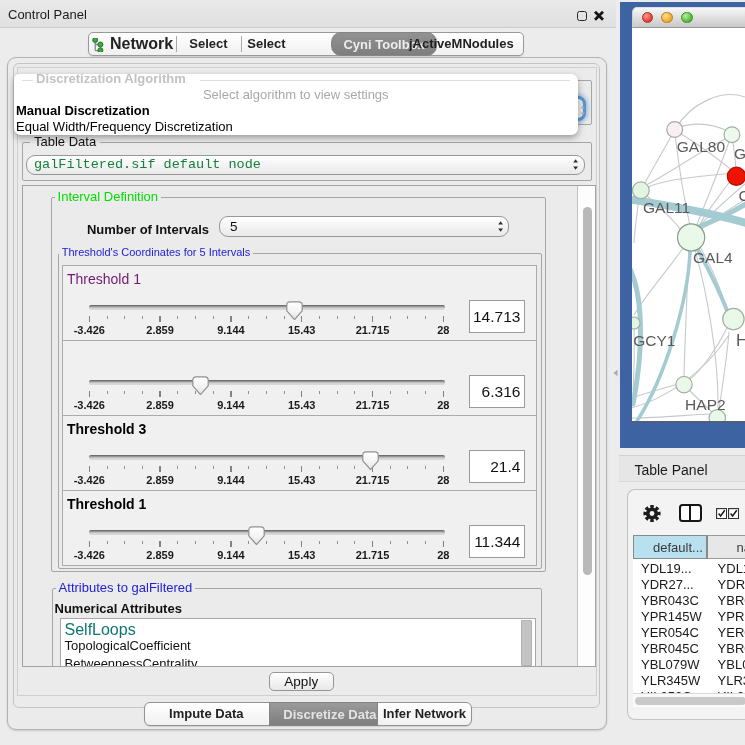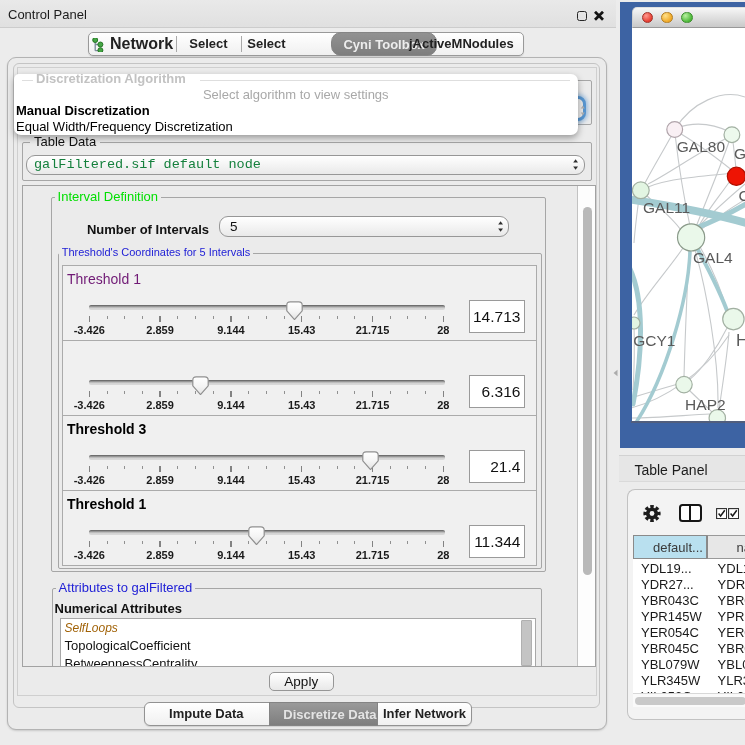--- a/index.html
+++ b/index.html
@@ -224,21 +224,21 @@
         </linearGradient>
       </defs>
       <path d="M4.2 0.8 h8.6 q3.4 0 3.4 3.4 v5.6 L8.5 18.6 L0.8 9.8 v-5.6 q0-3.4 3.4-3.4 z" fill="url(#thg3)" stroke="#8f8f8f" stroke-width="1.2"></path>
     </svg>
 <div style="position:absolute;left:447.4px;top:339px;width:55.6px;height:33px;background:#fff;border:1px solid #9a9a9a;"></div>
 <div style="position:absolute;left:447.4px;top:339px;width:51px;height:33px;font-size:15.5px;color:#111;text-align:right;line-height:33px;">11.344</div>
 <div style="position:absolute;left:29.5px;top:402px;width:490.5px;height:100px;border:1px solid #a6a6a6;border-radius:2px;"></div>
 <div style="position:absolute;left:33.6px;top:394.5px;height:14px;font-size:13px;color:#2121d6;background:#ebebeb;padding:0 3px;white-space:nowrap;line-height:14px;">Attributes to galFiltered</div>
 <div style="position:absolute;left:32.5px;top:414.5px;width:250px;height:15px;font-size:13px;font-weight:bold;color:#111;">Numerical Attributes</div>
 <div style="position:absolute;left:37.5px;top:432px;width:476.5px;height:70px;background:#fff;border:1px solid #a8a8a8;"></div>
-<div style="position:absolute;left:42.5px;top:434.5px;width:300px;height:17px;font-size:12px;color:#a16207;font-style:italic;">SelfLoops</div>
+<div style="position:absolute;left:42.5px;top:434.5px;width:300px;height:17px;font-size:16px;color:#0f766e;">SelfLoops</div>
 <div style="position:absolute;left:42.5px;top:452.0px;width:300px;height:17px;font-size:13px;color:#111;">TopologicalCoefficient</div>
 <div style="position:absolute;left:42.5px;top:469.5px;width:300px;height:17px;font-size:13px;color:#111;">BetweennessCentrality</div>
 <div style="position:absolute;left:498.5px;top:433.5px;width:11px;height:46.5px;background:#c4c4c4;border-radius:1px;border:1px solid #b0b0b0;"></div>
 </div>
 <div style="position:absolute;left:22px;top:185px;width:573.5px;height:1px;background:#a2a2a2;"></div>
 <div style="position:absolute;left:22px;top:666px;width:573.5px;height:1px;background:#a2a2a2;"></div>
 <div style="position:absolute;left:22px;top:185px;width:1px;height:482px;background:#a2a2a2;"></div>
 <div style="position:absolute;left:594.5px;top:185px;width:1px;height:482px;background:#a2a2a2;"></div>
 <div style="position:absolute;left:268.5px;top:671.5px;width:65.5px;height:19.5px;background:linear-gradient(180deg,#ffffff,#e8e8e8);border:1px solid #969696;border-radius:5px;text-align:center;line-height:18px;font-size:13.5px;color:#111;">Apply</div>
 <div style="position:absolute;left:143.5px;top:701.5px;width:328px;height:24.5px;background:linear-gradient(180deg,#ffffff,#f0f0f0);border:1px solid #929292;border-radius:6px;box-shadow:0 1px 1px rgba(0,0,0,0.12);"></div>

